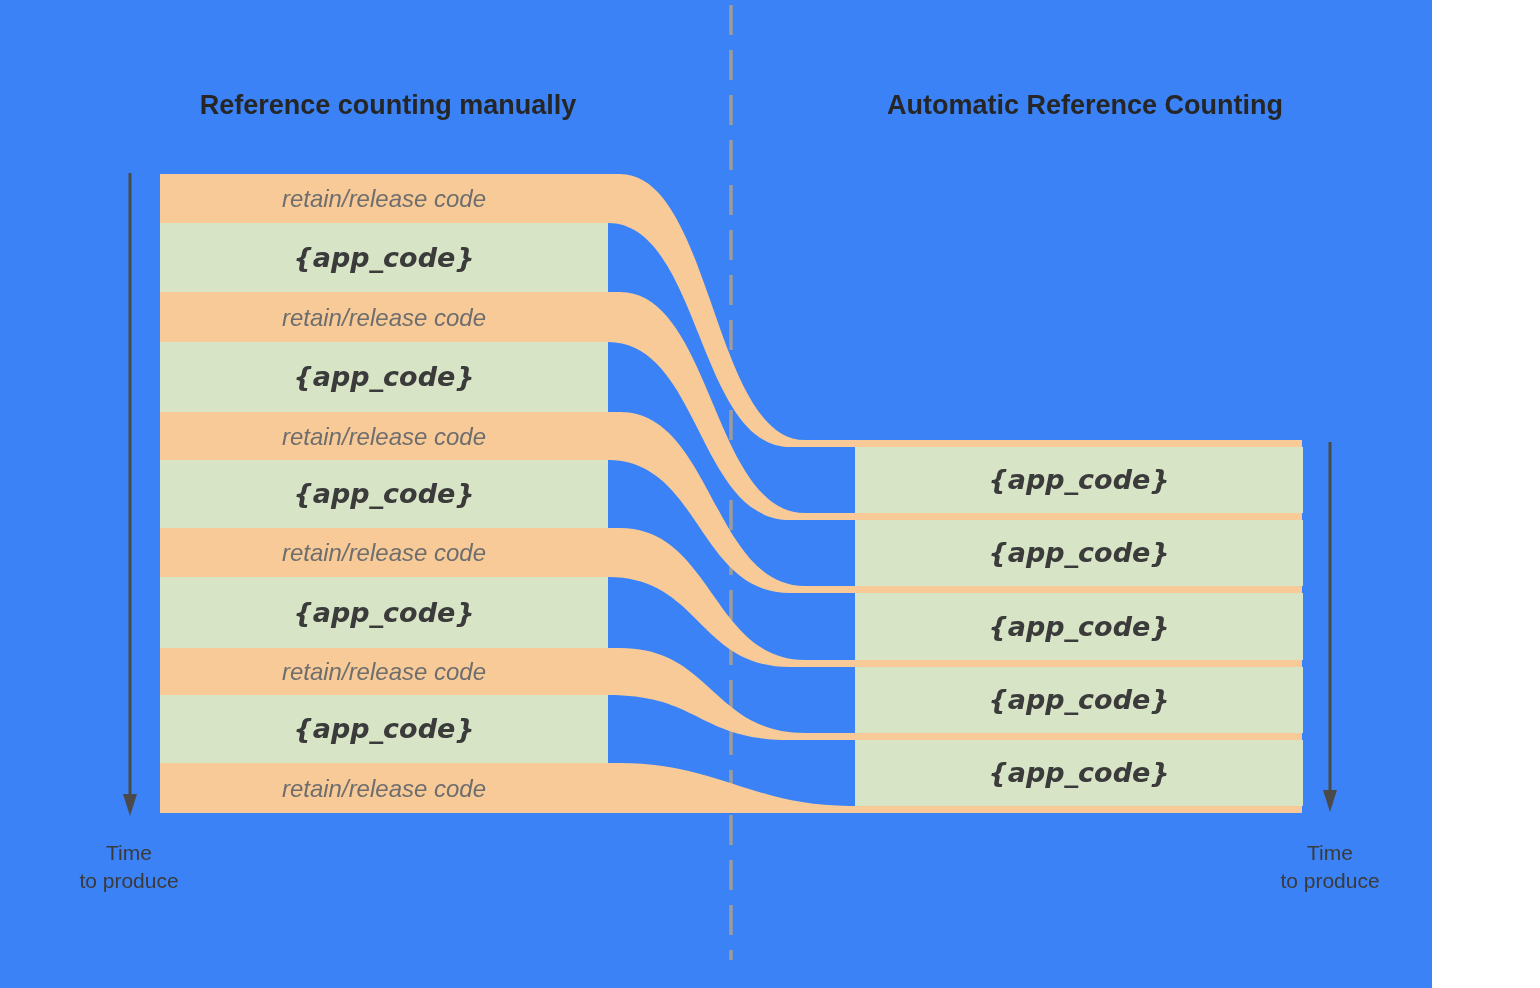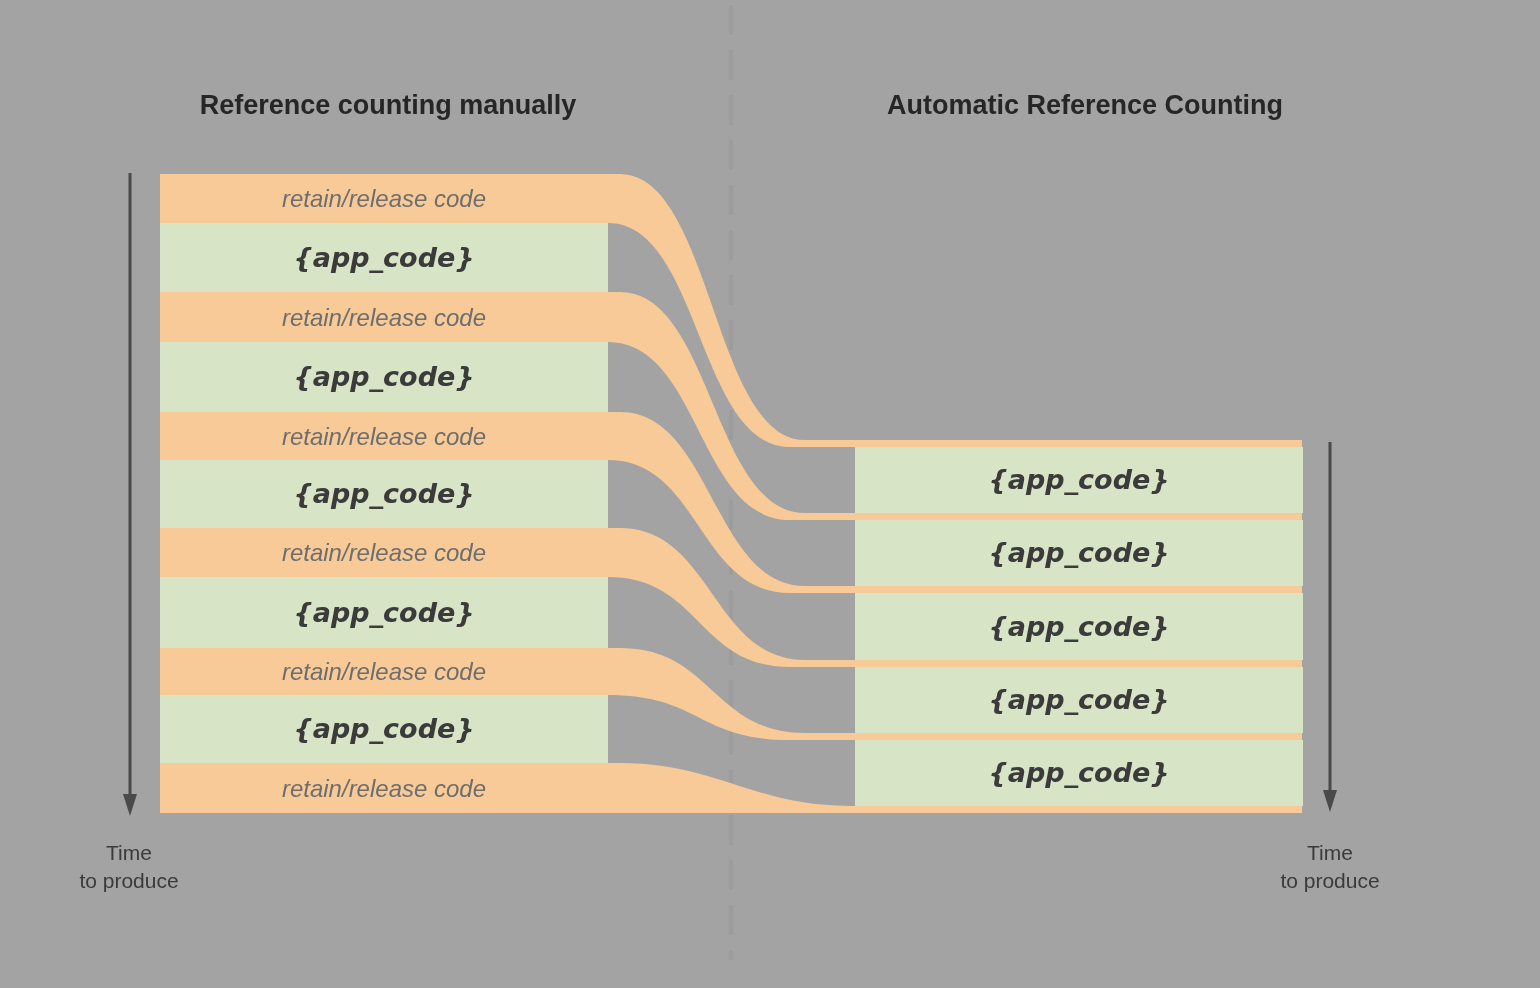--- a/index.html
+++ b/index.html
@@ -2,23 +2,23 @@
 <html><head>
 <meta charset="utf-8">
 <style>
   html, body {
     margin: 0;
     padding: 0;
     background: #ffffff;
   }
   .stage {
     position: relative;
-    width: 1540px;
+    width: 1432px;
     height: 988px;
-    background: #a3a3a3;
+    background: #3b82f6;
     overflow: hidden;
   }
   svg { display: block; }
 
   .title {
     font-family: "Liberation Sans", sans-serif;
     font-size: 27px;
     font-weight: bold;
   }
   .retain-label {

